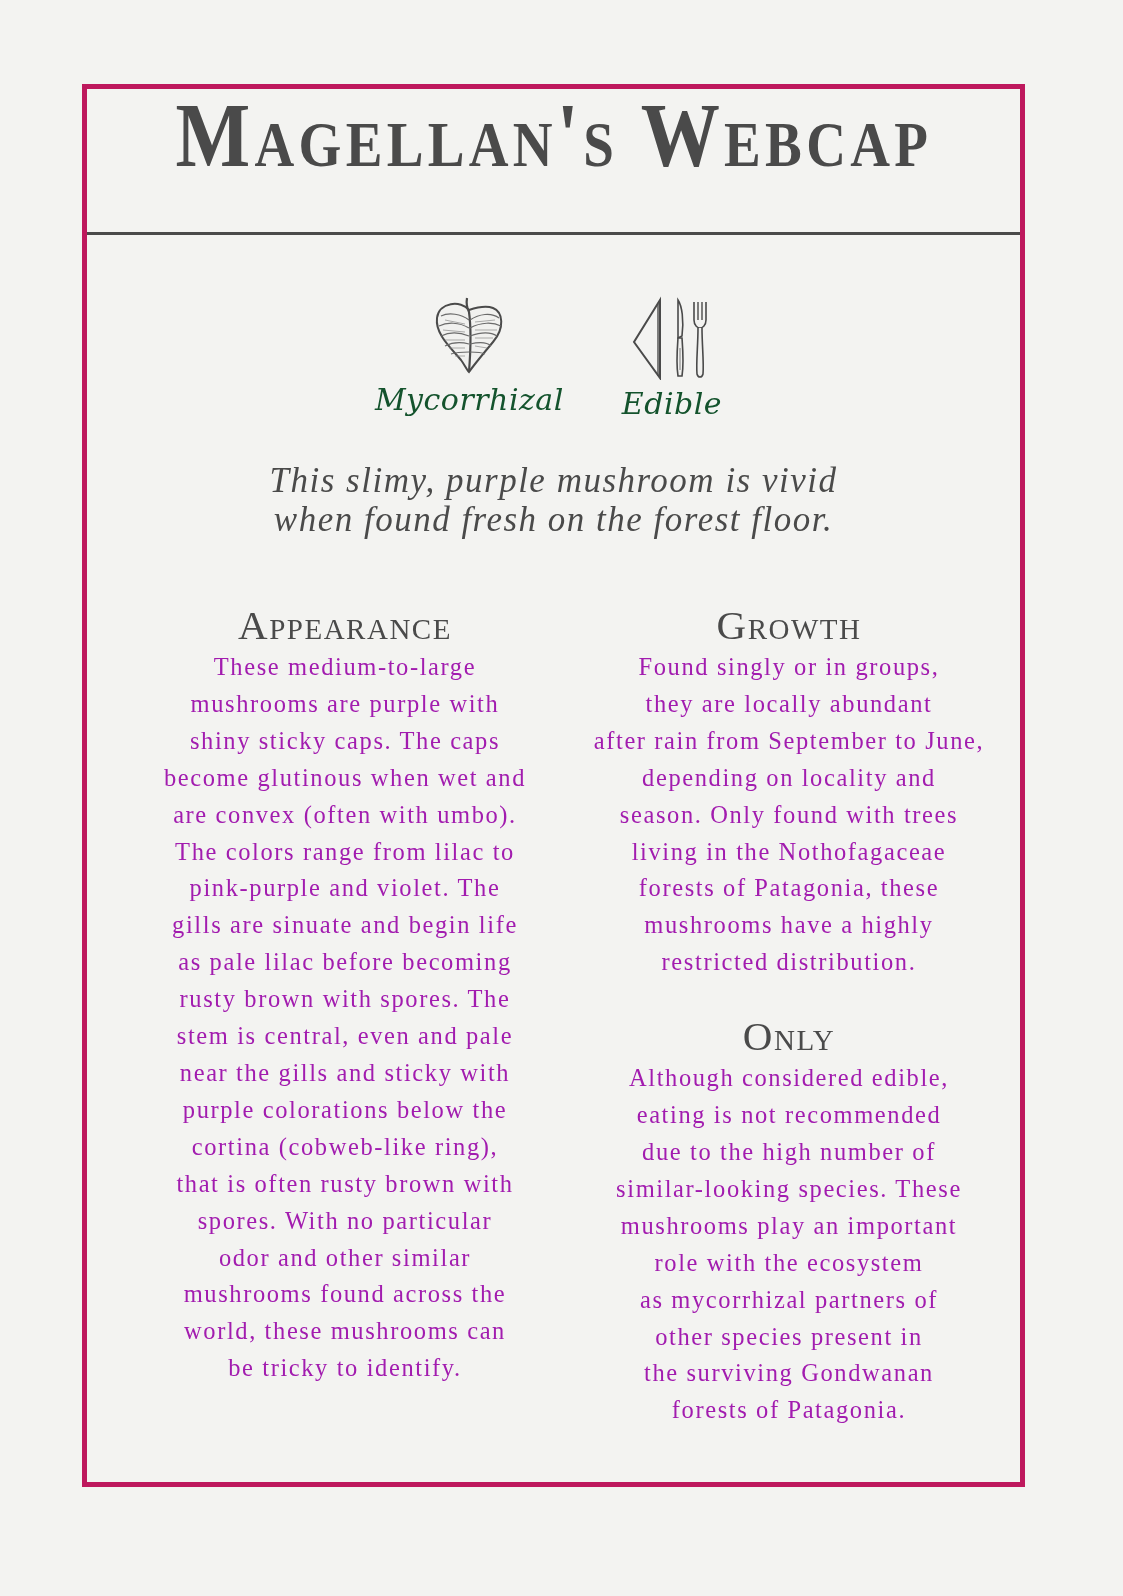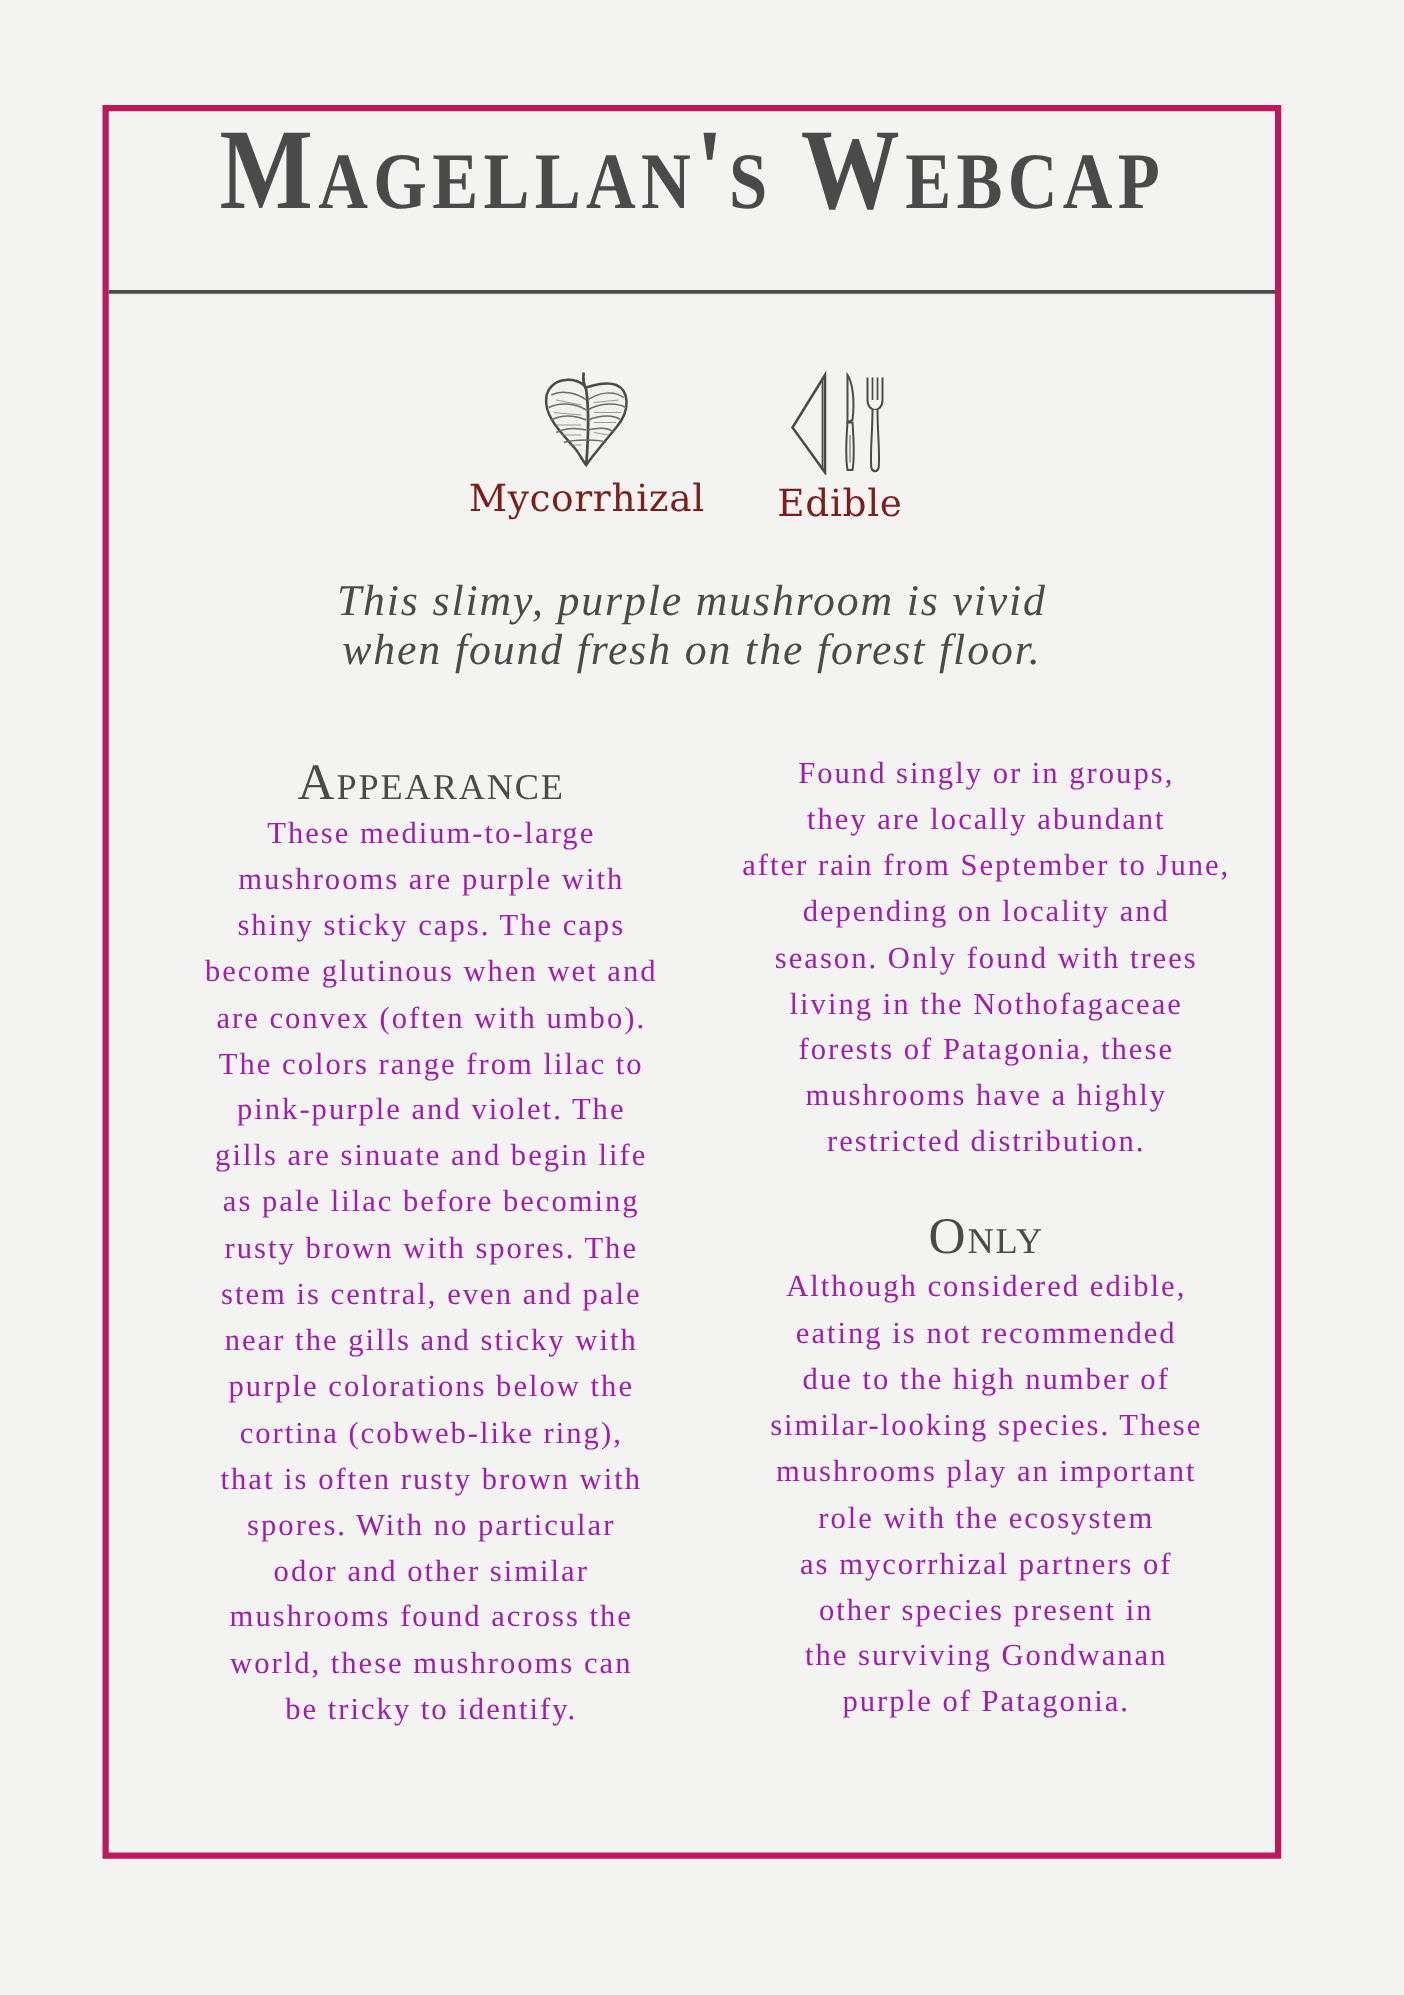--- a/index.html
+++ b/index.html
@@ -37,22 +37,23 @@
     }
     .badges {
       position: absolute;
       top: 207px; left: 0; right: 0;
       display: flex; justify-content: center; gap: 58px;
     }
     .badge { display: flex; flex-direction: column; align-items: center; }
     .badge svg { display: block; }
     .badge-label {
       font-family: "DejaVu Serif", serif;
+      font-style: italic;
       font-size: 30px;
-      color: #7f1d1d;
+      color: #14532d;
       margin-top: 6px;
       letter-spacing: 0.5px;
     }
     .badge-myco { margin-left: -10px; }
     .tagline {
       position: absolute;
       top: 372px; left: 0; right: 0;
       text-align: center;
       font-style: italic;
       font-size: 35px;
@@ -162,20 +163,21 @@
 that is often rusty brown with
 spores. With no particular
 odor and other similar
 mushrooms found across the
 world, these mushrooms can
 be tricky to identify.</p>
   </div>
 
   <div class="col col-right">
     <div>
+      <h2 class="section-heading">Growth</h2>
       <p class="section-body">Found singly or in groups,
 they are locally abundant
 after rain from September to June,
 depending on locality and
 season. Only found with trees
 living in the Nothofagaceae
 forests of Patagonia, these
 mushrooms have a highly
 restricted distribution.</p>
     </div>
@@ -183,16 +185,16 @@
       <h2 class="section-heading">Only</h2>
       <p class="section-body">Although considered edible,
 eating is not recommended
 due to the high number of
 similar-looking species. These
 mushrooms play an important
 role with the ecosystem
 as mycorrhizal partners of
 other species present in
 the surviving Gondwanan
-purple of Patagonia.</p>
+forests of Patagonia.</p>
     </div>
   </div>
 </div>
 
 </body></html>

